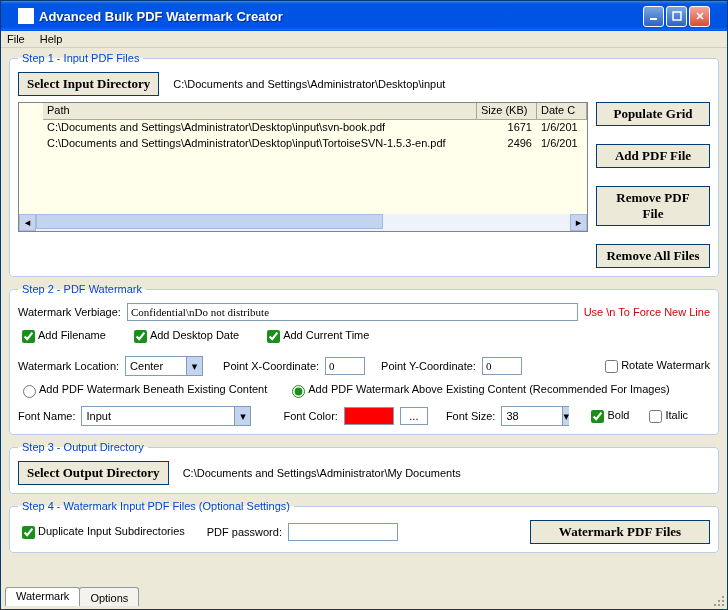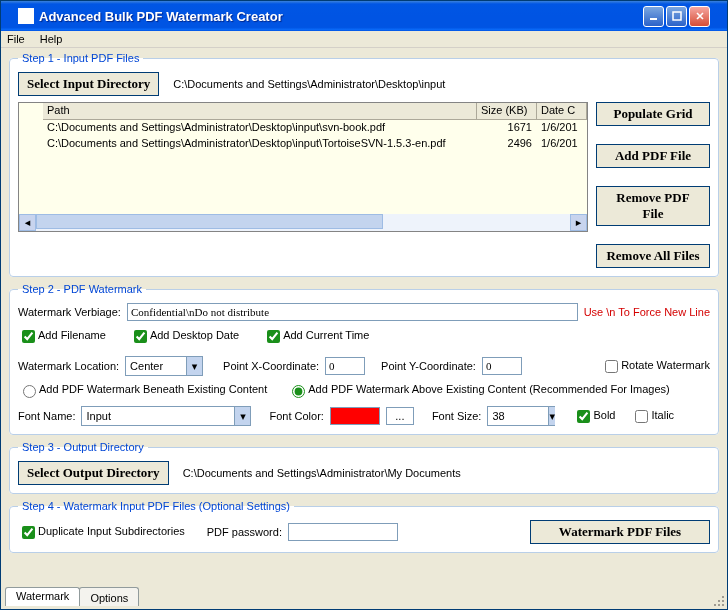--- a/index.html
+++ b/index.html
@@ -233,21 +233,21 @@
     <div class="row">
       <label><input type="radio" name="wmpos" style=""><span>Add PDF Watermark Beneath Existing Content</span></label>
       <label style="margin-left:14px"><input type="radio" name="wmpos" checked="" style="accent-color: rgb(26, 143, 26);"><span>Add PDF Watermark Above Existing Content (Recommended For Images)</span></label>
     </div>
     <div class="row" style="margin-top:8px;margin-bottom:0">
       <span class="lbl">Font Name:</span>
       <div class="combobox" style="width:170px">
         <span class="cb-text flex1">Input</span>
         <span class="cb-btn">▾</span>
       </div>
-      <span class="lbl" style="margin-left:12px">Font Color:</span>
+      <span class="lbl" style="margin-left:26px">Font Color:</span>
       <div class="swatch red"></div>
       <div class="swatch sm" style="text-align:center;line-height:16px">...</div>
       <span class="lbl" style="margin-left:12px">Font Size:</span>
       <div class="combobox" style="width:68px">
         <span class="cb-text flex1">38</span>
         <span class="cb-btn">▾</span>
       </div>
       <label style="margin-left:12px"><input type="checkbox" class="cb-green" checked="" style=""><span>Bold</span></label>
       <label style="margin-left:10px"><input type="checkbox" style=""><span>Italic</span></label>
     </div>

